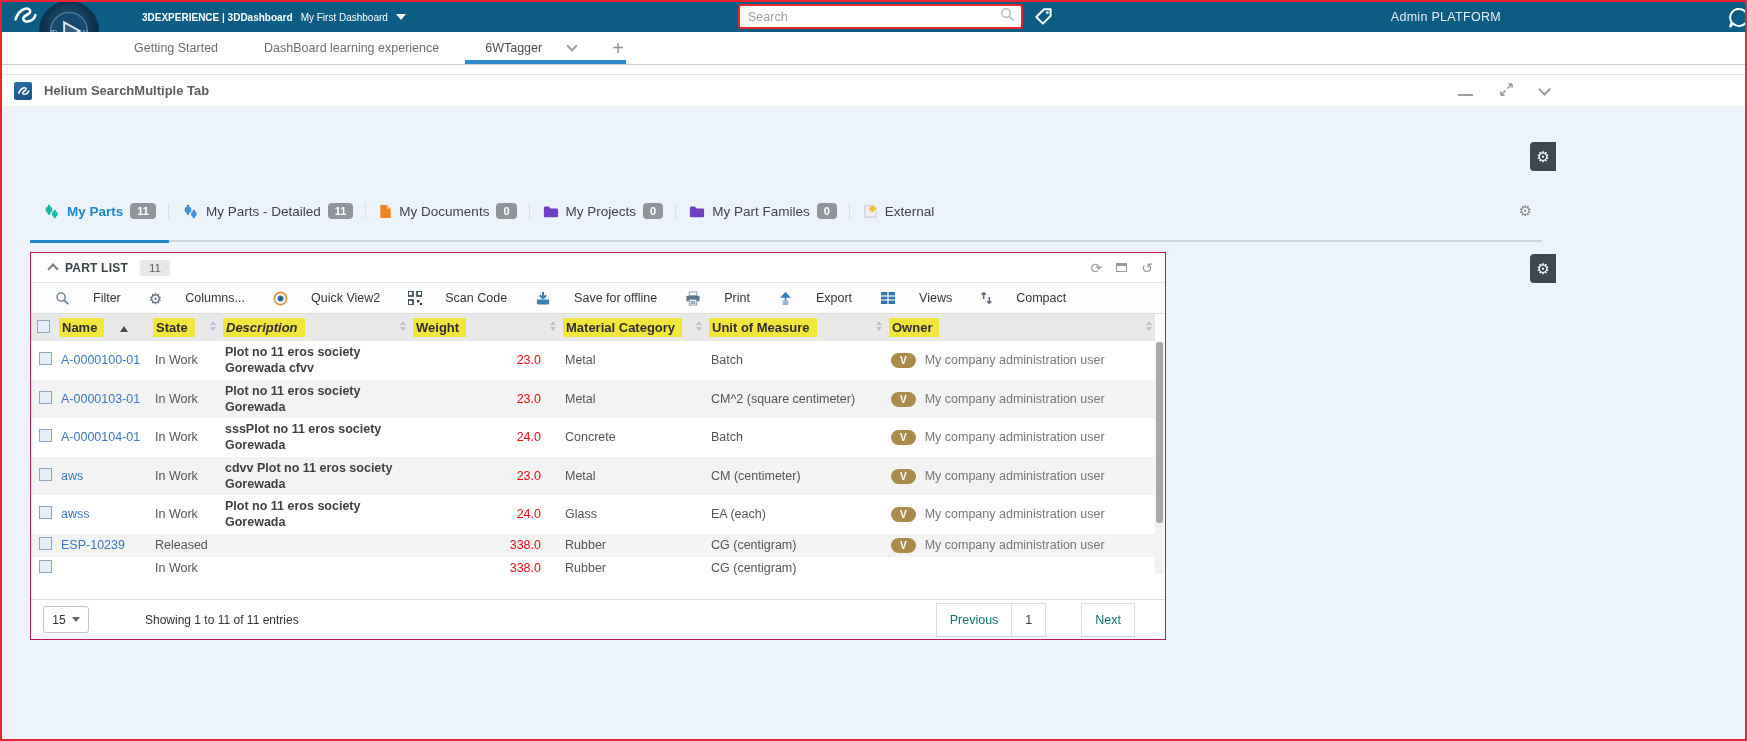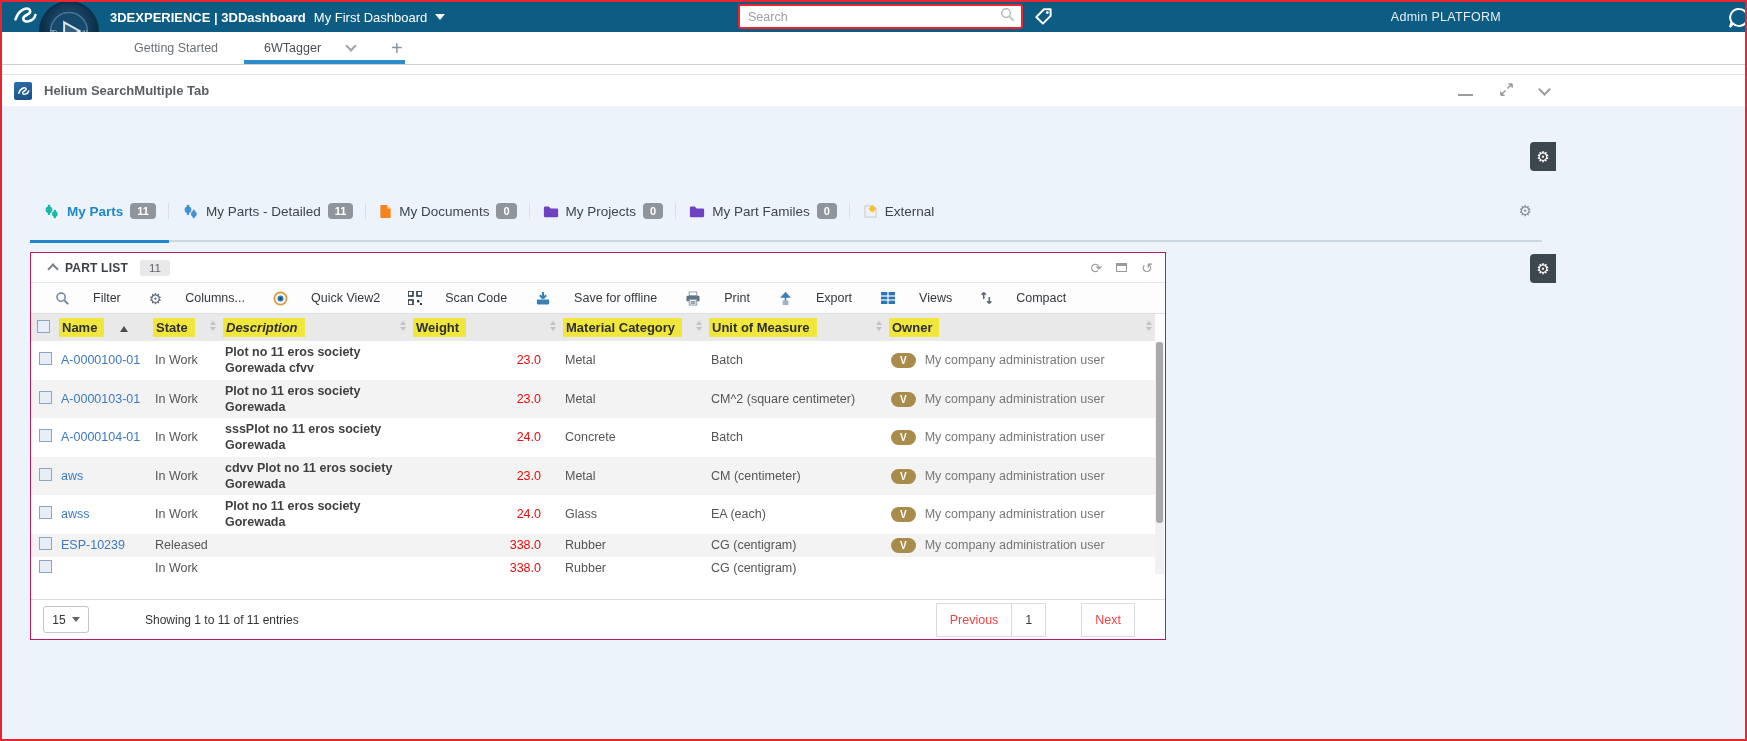--- a/index.html
+++ b/index.html
@@ -3,21 +3,21 @@
 <meta charset="utf-8">
 <style>
   * { margin:0; padding:0; box-sizing:border-box; }
   body { font-family:"Liberation Sans", sans-serif; background:#fff; }
   .page { position:relative; width:1747px; height:741px; border:2px solid #ea2430; overflow:hidden; background:#fff; }
 
   
   .topbar { position:absolute; left:0; top:0; width:100%; height:30px; background:#0d5c84; display:flex; align-items:center; overflow:hidden; }
   .swoosh { margin-left:10px; flex:0 0 auto; }
   .compass { position:absolute; left:36px; top:-2px; width:62px; height:62px; z-index:30; }
-  .brand { margin-left:72px; color:#fff; font-size:13px; display:flex; align-items:center; white-space:nowrap; }
+  .brand { margin-left:104px; color:#fff; font-size:10px; display:flex; align-items:center; white-space:nowrap; }
   .brand b { font-weight:bold; }
   .brand .dash-name { font-weight:normal; margin-left:8px; }
   .chev-dn { width:0; height:0; border-left:5px solid transparent; border-right:5px solid transparent; border-top:6px solid #fff; margin-left:8px; display:inline-block; }
   .search-wrap { position:absolute; left:736px; top:2px; width:285px; height:25px; background:#fff; border:2px solid #e8242c; border-radius:3px; display:flex; align-items:center; }
   .search-wrap input { flex:1; border:none; outline:none; font-size:12.5px; color:#555; padding:0 8px; font-family:"Liberation Sans",sans-serif; background:transparent; }
   .search-wrap input::placeholder { color:#9aa0a6; }
   .mag { margin-right:6px; flex:0 0 auto; }
   .tag-ic { position:absolute; left:1031px; top:4px; }
   .user-label { position:absolute; right:244px; top:0; height:30px; display:flex; align-items:center; color:#e9eff3; font-size:12.5px; letter-spacing:.3px; }
   .chat-ic { position:absolute; right:-6px; top:4px; }
@@ -94,21 +94,21 @@
   .vscroll { position:absolute; right:1px; top:89px; width:9px; height:232px; background:#f1f1f1; }
   .vscroll .thumb { position:absolute; top:0; left:1px; width:7px; height:78%; background:#a9a9a9; border-radius:3px; }
 
   
   .p-foot { height:40px; border-top:1px solid #ddd; display:flex; align-items:center; padding-left:12px; position:relative; }
   .psize { width:46px; height:27px; border:1px solid #c5c5c5; border-radius:3px; background:#fff; display:flex; align-items:center; justify-content:center; gap:6px; font-size:12px; color:#333; cursor:pointer; }
   .psize .car { width:0; height:0; border-left:4px solid transparent; border-right:4px solid transparent; border-top:5px solid #666; }
   .p-summary { margin-left:56px; font-size:12px; color:#333; }
   .pager { position:absolute; right:30px; top:3px; display:flex; }
   .pg { height:34px; background:#fff; border:1px solid #dcdcdc; font-size:12.5px; display:flex; align-items:center; padding:0 13px; margin-left:-1px; cursor:pointer; }
-  .pg.dis { color:#ef4444;margin-left:35px; }
+  .pg.dis { color:#0f766e;margin-left:35px; }
   .pg.cur { color:#3c3c3c; }
 </style>
 </head>
 <body>
 
 <div class="page">
 
   <header class="topbar">
     <span class="swoosh">
       <svg width="26" height="24" viewBox="0 0 30 26">
@@ -156,20 +156,23 @@
     <span class="chat-ic">
       <svg width="24" height="24" viewBox="0 0 24 24">
           <path d="M12 3 a8.5 8.5 0 1 1 -6 14.5 L3 21 l1.5 -5 A8.5 8.5 0 0 1 12 3 Z" fill="none" stroke="#fff" stroke-width="2"></path>
         </svg>
     </span>
   </header>
 
   <nav class="dash-tabs">
     <div class="dtab first">
         <span>Getting Started</span>
+      </div>
+    <div class="dtab gap2">
+        <span>DashBoard learning experience</span>
       </div>
     <div class="dtab gap2 active">
       <span>6WTagger</span>
       <span class="dchev"></span>
       <span class="active-bar"></span>
     </div>
     <span class="dplus">+</span>
   </nav>
 
   <section class="widget-head">

